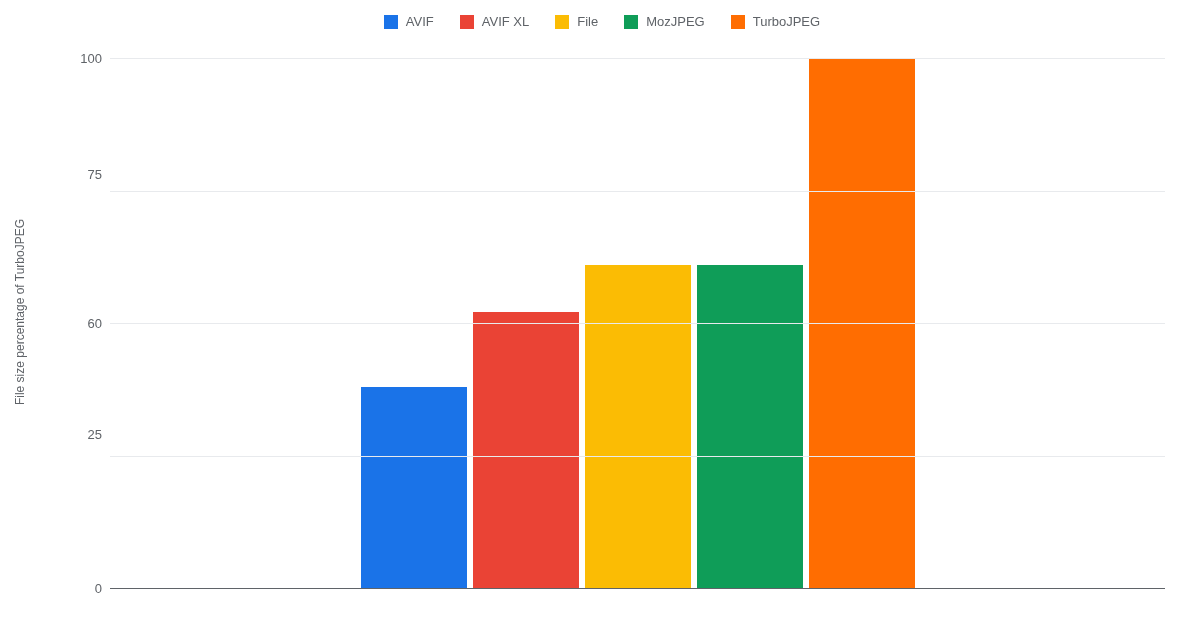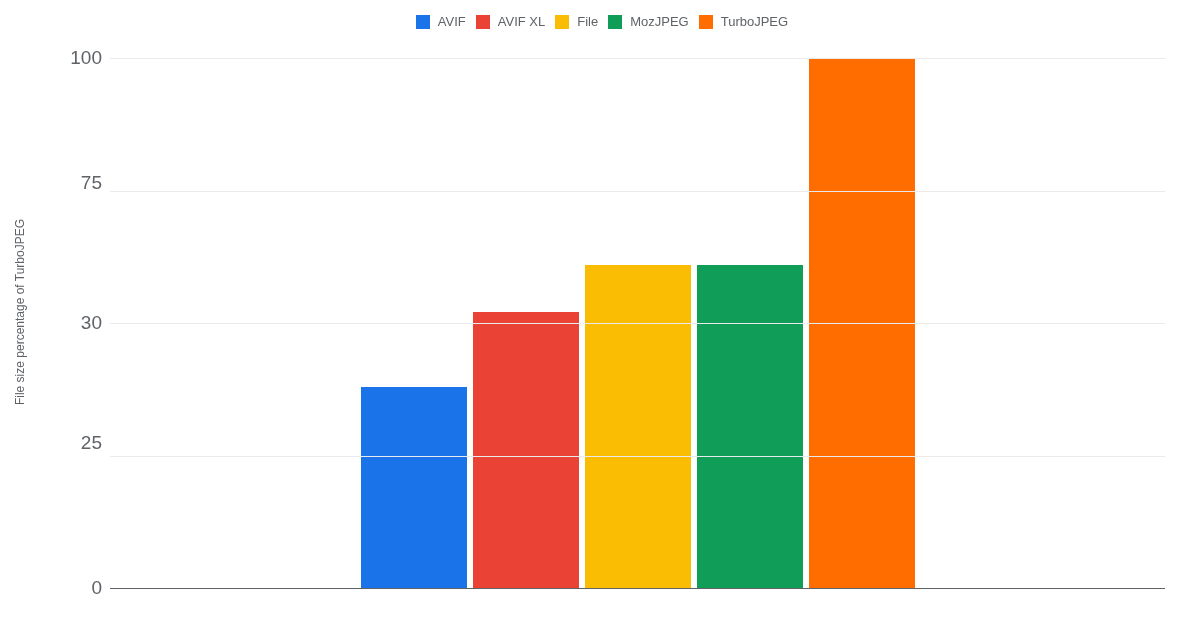--- a/index.html
+++ b/index.html
@@ -18,21 +18,21 @@
     width: 1204px;
     height: 624px;
   }
   .legend {
     position: absolute;
     top: 14px;
     left: 0;
     width: 100%;
     display: flex;
     justify-content: center;
-    gap: 10px;
+    gap: 26px;
     align-items: flex-end;
   }
   .legend-item {
     display: inline-flex;
     align-items: center;
     gap: 8px;
     font-size: 13px;
     color: #5f6368;
   }
   .swatch {
@@ -75,21 +75,21 @@
     left: 0;
     width: 100%;
     height: 1px;
     background: #5f6368;
   }
   .tick {
     position: absolute;
     right: 100%;
     transform: translateY(-50%);
     padding-right: 8px;
-    font-size: 19px;
+    font-size: 13px;
     color: #5f6368;
   }
   .bars {
     position: absolute;
     inset: 0;
   }
   .bar {
     position: absolute;
     bottom: 0;
   }
@@ -130,22 +130,22 @@
     <div class="bars">
         <div class="bar" style="left: 250.5px; width: 106px; height: 201.4px; background: rgb(26, 115, 232);"></div>
         <div class="bar" style="left: 362.5px; width: 106px; height: 275.6px; background: rgb(234, 67, 53);"></div>
         <div class="bar" style="left: 474.5px; width: 106px; height: 323.3px; background: rgb(251, 188, 4);"></div>
         <div class="bar" style="left: 586.5px; width: 106px; height: 323.3px; background: rgb(15, 157, 88);"></div>
         <div class="bar" style="left: 698.5px; width: 106px; height: 530px; background: rgb(255, 109, 1);"></div>
       </div>
   <div class="baseline" style="top: 530px;"></div>
       <div class="tick" style="top: 530px;">0</div>
       <div class="gridline" style="top: 397.5px;"></div>
-      <div class="tick" style="top: 385px;">25</div>
+      <div class="tick" style="top: 376px;">25</div>
       <div class="gridline" style="top: 265px;"></div>
-      <div class="tick" style="top: 265px;">30</div>
+      <div class="tick" style="top: 265px;">60</div>
       <div class="gridline" style="top: 132.5px;"></div>
-      <div class="tick" style="top: 125px;">75</div>
+      <div class="tick" style="top: 116px;">75</div>
       <div class="gridline" style="top: 0px;"></div>
       <div class="tick" style="top: 0px;">100</div>
     </div>
 
 </div>
 
 </body></html>

